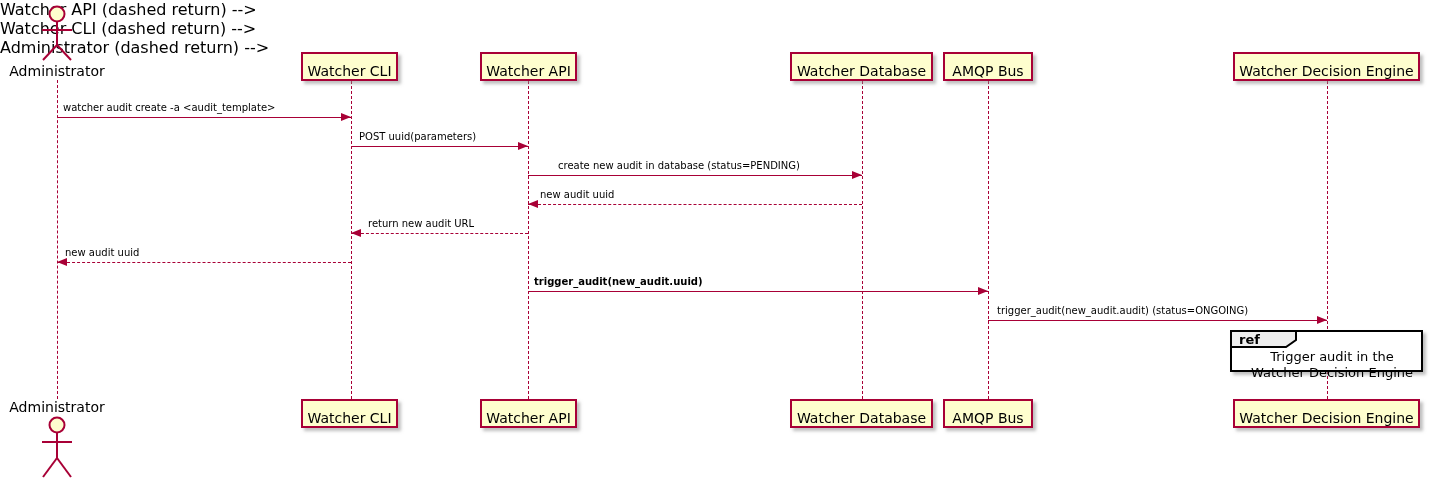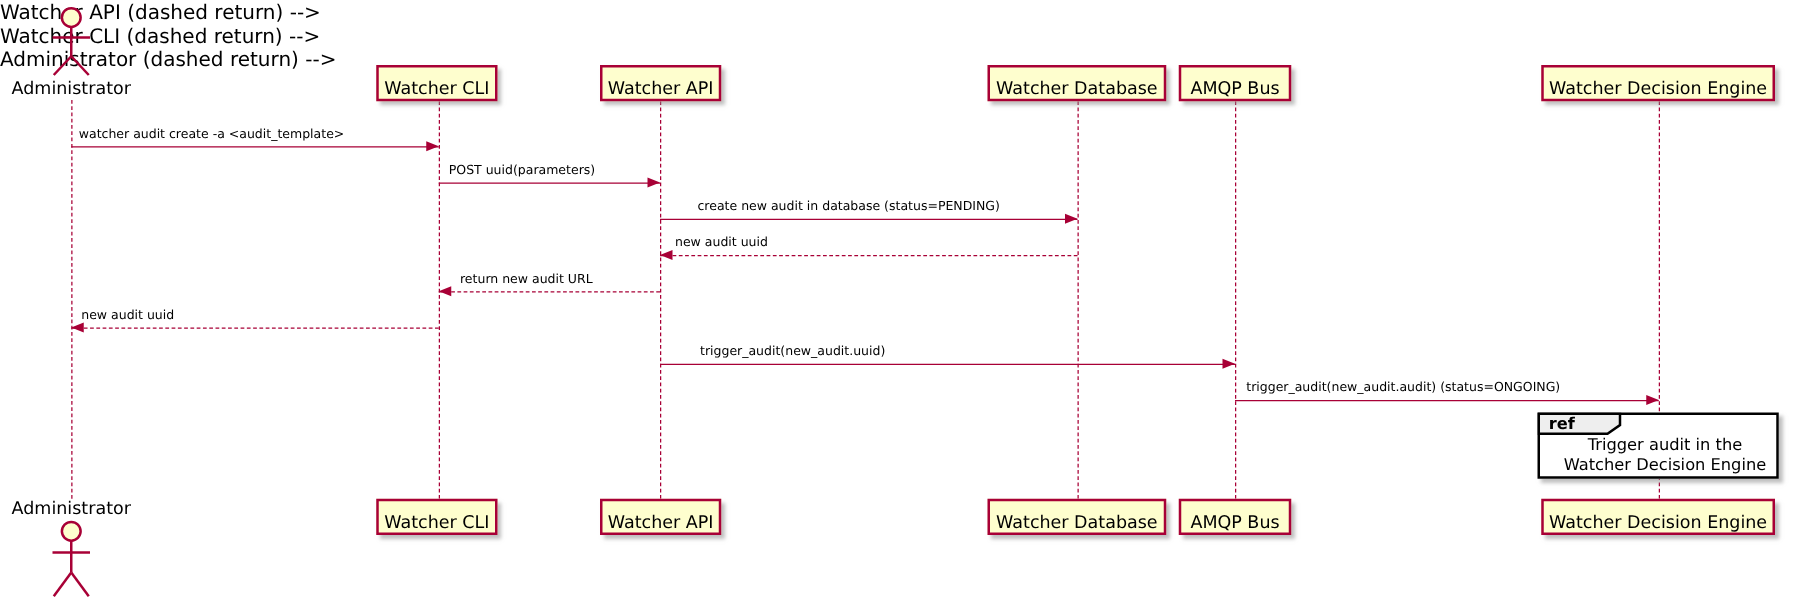--- a/index.html
+++ b/index.html
@@ -131,34 +131,34 @@
 
    Administrator (dashed return) --&gt;
   <div>
     <div class="msg-label" style="left:65px;top:245px;">new audit uuid</div>
     <div class="msg-line-dashed" style="left:57px;top:262px;width:294px;"></div>
     <div class="arr-l" style="left:57px;top:258px;"></div>
   </div>
 
   
   <div>
-    <div class="msg-label" style="left:560px;top:274px;">trigger_audit(new_audit.uuid)</div>
+    <div class="msg-label" style="left:534px;top:274px;font-weight:bold;">trigger_audit(new_audit.uuid)</div>
     <div class="msg-line-solid" style="left:528px;top:291px;width:460px;"></div>
     <div class="arr-r" style="left:978px;top:287px;"></div>
   </div>
 
   
   <div>
     <div class="msg-label" style="left:997px;top:303px;">trigger_audit(new_audit.audit) (status=ONGOING)</div>
     <div class="msg-line-solid" style="left:988px;top:320px;width:339px;"></div>
     <div class="arr-r" style="left:1317px;top:316px;"></div>
   </div>
 
   
-  <div class="ref-box" style="left:1230px;top:330px;width:193px;height:53px;">
+  <div class="ref-box" style="left:1230px;top:330px;width:193px;height:42px;">
     <svg class="ref-tab" width="70" height="19">
       <path d="M1,1 H66 V10 L56,17 H1 Z" fill="#eeeeee" stroke="#000000" stroke-width="2"></path>
     </svg>
     <div class="ref-tab-label">ref</div>
     <div class="ref-body">
       <div>Trigger audit in the</div>
       <div>Watcher Decision Engine</div>
     </div>
   </div>
 

